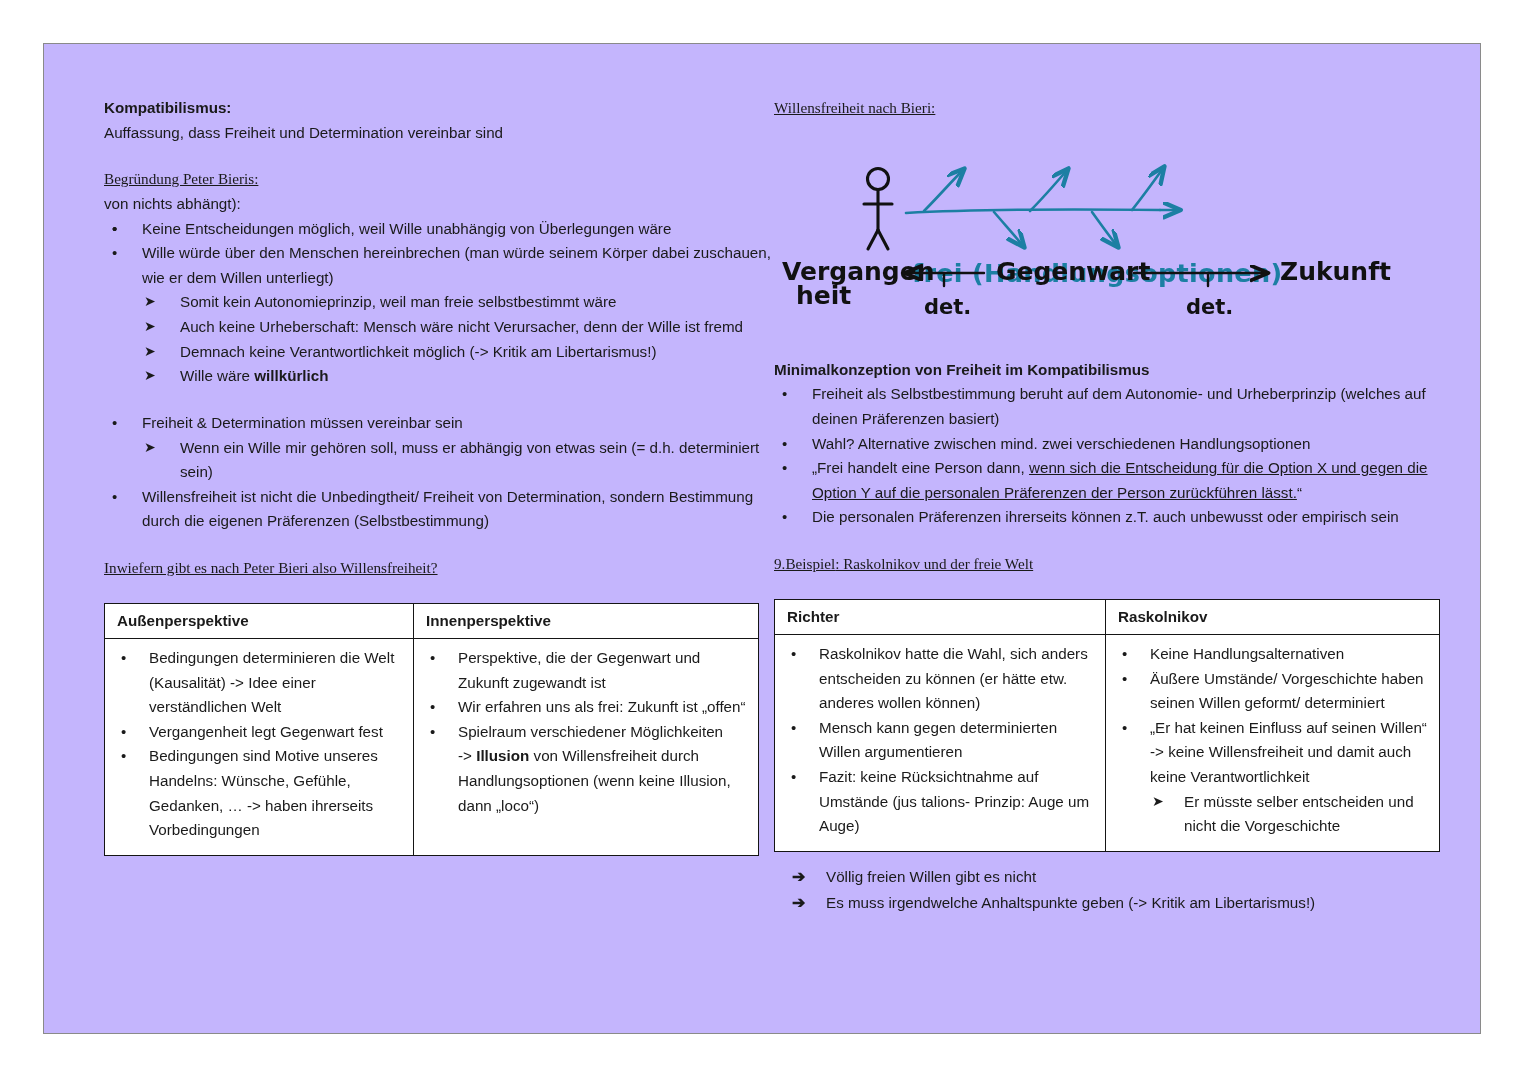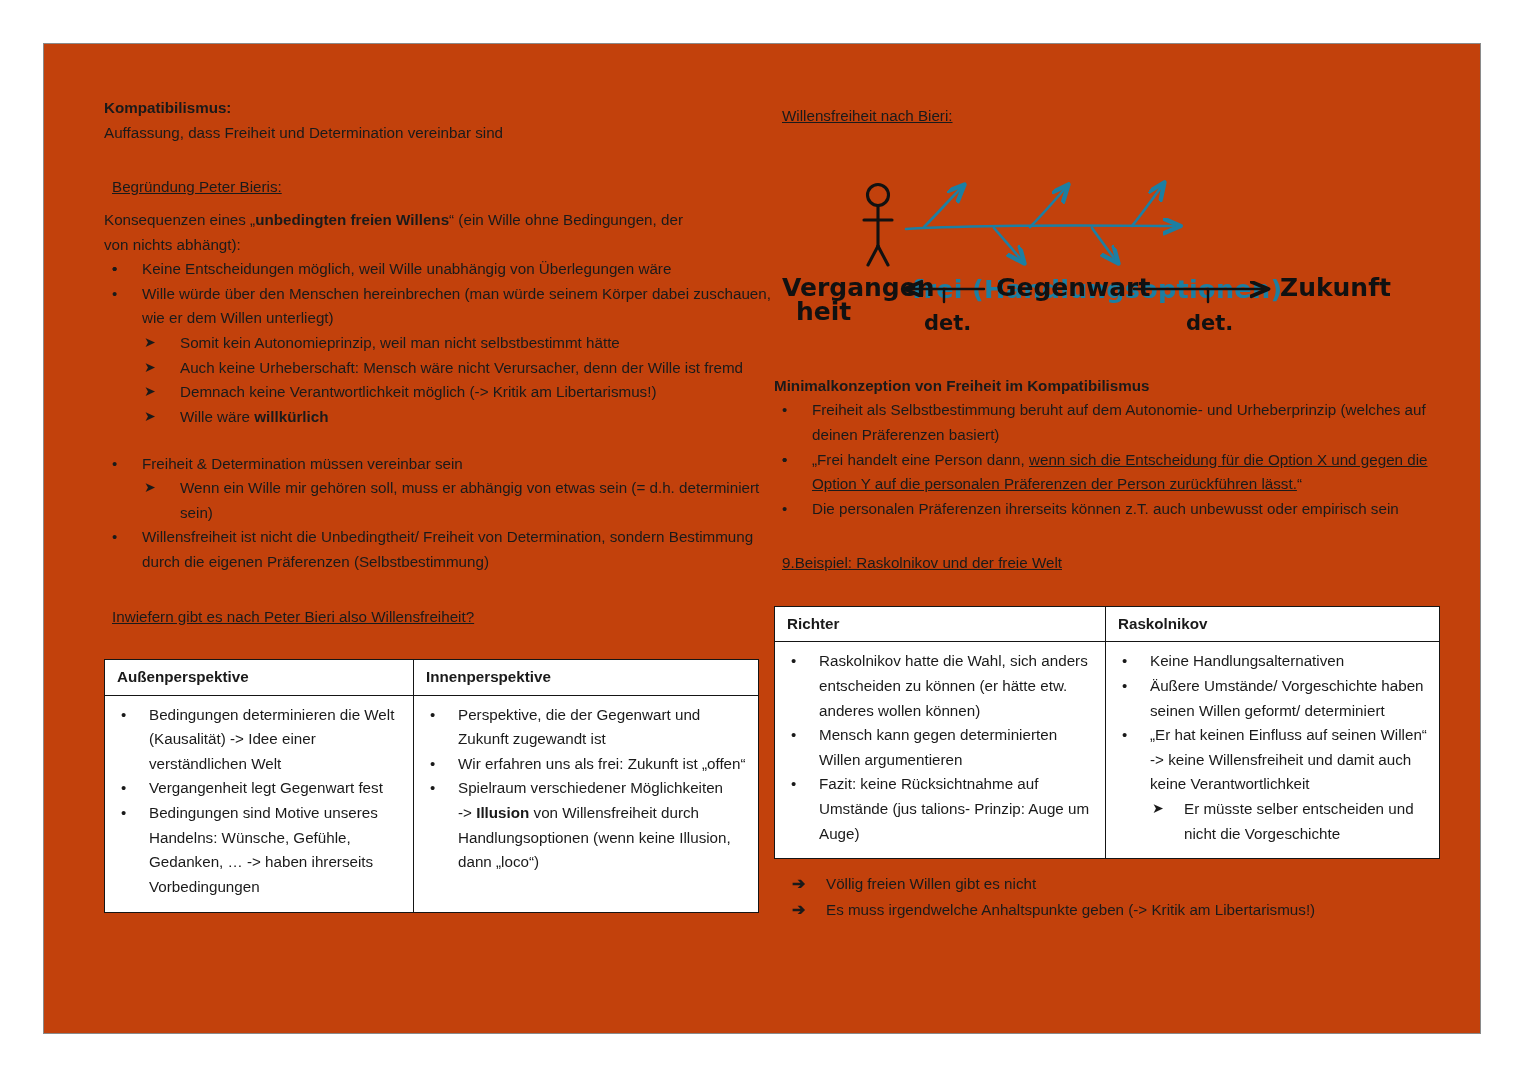--- a/index.html
+++ b/index.html
@@ -16,21 +16,21 @@
     overflow: hidden;
   }
 
   .page {
     position: absolute;
     left: 43px;
     top: 43px;
     width: 1438px;
     height: 991px;
     border: 1.5px solid #8a8a8a;
-    background: #c2410c;
+    background: #c4b5fd;
     box-sizing: border-box;
   }
 
   .columns {
     position: absolute;
     left: 0;
     top: 0;
     width: 100%;
     height: 100%;
     display: flex;
@@ -57,22 +57,23 @@
     margin: 0;
   }
   .t-line {
     font-size: 15.2px;
     line-height: 1.62;
     margin: 0;
   }
   .h-underline {
     font-size: 15.2px;
     line-height: 1.62;
-    margin: 8px;
+    margin: 0;
     display: inline-block;
+    font-family: Liberation Serif, serif;
   }
   .h-underline > span.u { text-decoration: underline; }
 
   .gap-sm { height: 12px; }
   .gap-md { height: 22px; }
 
   
   ul.b1, ul.b2 {
     list-style: none;
     margin: 0;
@@ -177,31 +178,30 @@
 
     <div class="col col-left">
 
       <div class="h-bold">Kompatibilismus:</div>
       <div class="t-line">Auffassung, dass Freiheit und Determination vereinbar sind</div>
 
       <div class="gap-md"></div>
 
       <div class="h-underline"><span class="u">Begründung Peter Bieris:</span></div>
 
-      <div class="t-line"><span>Konsequenzen eines „</span><b>unbedingten freien Willens</b><span>“ (ein Wille ohne Bedingungen, der</span></div>
       <div class="t-line">von nichts abhängt):</div>
 
       <ul class="b1">
         <li><span class="mk">•</span></li>
         <li><span class="mk">•</span><span>Keine Entscheidungen möglich, weil Wille unabhängig von Überlegungen wäre</span></li>
         <li><span class="mk">•</span><span>Wille würde über den Menschen hereinbrechen (man würde seinem Körper dabei zuschauen, wie er dem Willen unterliegt)</span></li>
       </ul>
 
       <ul class="b2">
-        <li><span class="mk">➤</span><span>Somit kein Autonomieprinzip, weil man nicht selbstbestimmt hätte</span></li>
+        <li><span class="mk">➤</span><span>Somit kein Autonomieprinzip, weil man freie selbstbestimmt wäre</span></li>
         <li><span class="mk">➤</span><span>Auch keine Urheberschaft: Mensch wäre nicht Verursacher, denn der Wille ist fremd</span></li>
         <li><span class="mk">➤</span><span>Demnach keine Verantwortlichkeit möglich (-&gt; Kritik am Libertarismus!)</span></li>
         <li><span class="mk">➤</span><span>Wille wäre </span><b>willkürlich</b></li>
       </ul>
 
       <div class="gap-md"></div>
 
 
       <ul class="b1">
         <li><span class="mk">•</span><span>Freiheit &amp; Determination müssen vereinbar sein</span></li>
@@ -322,21 +322,21 @@
           <text x="418" y="76" fill="#111" font-family="'DejaVu Sans', sans-serif" font-size="21" font-weight="bold">det.</text>
         </svg>
       </div>
 
       <div class="gap-sm"></div>
 
       <div class="h-bold">Minimalkonzeption von Freiheit im Kompatibilismus</div>
 
       <ul class="b1">
         <li><span class="mk">•</span><span>Freiheit als Selbstbestimmung beruht auf dem Autonomie- und Urheberprinzip (welches auf deinen Präferenzen basiert)</span></li>
-        <li><span class="mk">•</span></li>
+        <li><span class="mk">•</span><span>Wahl? Alternative zwischen mind. zwei verschiedenen Handlungsoptionen</span></li>
         <li><span class="mk">•</span><span>„Frei handelt eine Person dann, </span><span class="u">wenn sich die Entscheidung für die Option X und gegen die Option Y auf die personalen Präferenzen der Person zurückführen lässt.</span><span>“</span></li>
         <li><span class="mk">•</span><span>Die personalen Präferenzen ihrerseits können z.T. auch unbewusst oder empirisch sein</span></li>
       </ul>
 
       <div class="gap-md"></div>
 
       <div class="h-underline"><span class="u">9.Beispiel</span><span class="u">: Raskolnikov und der freie Welt</span></div>
 
       <table class="grid" id="tbl-raskolnikov">
         <colgroup>

